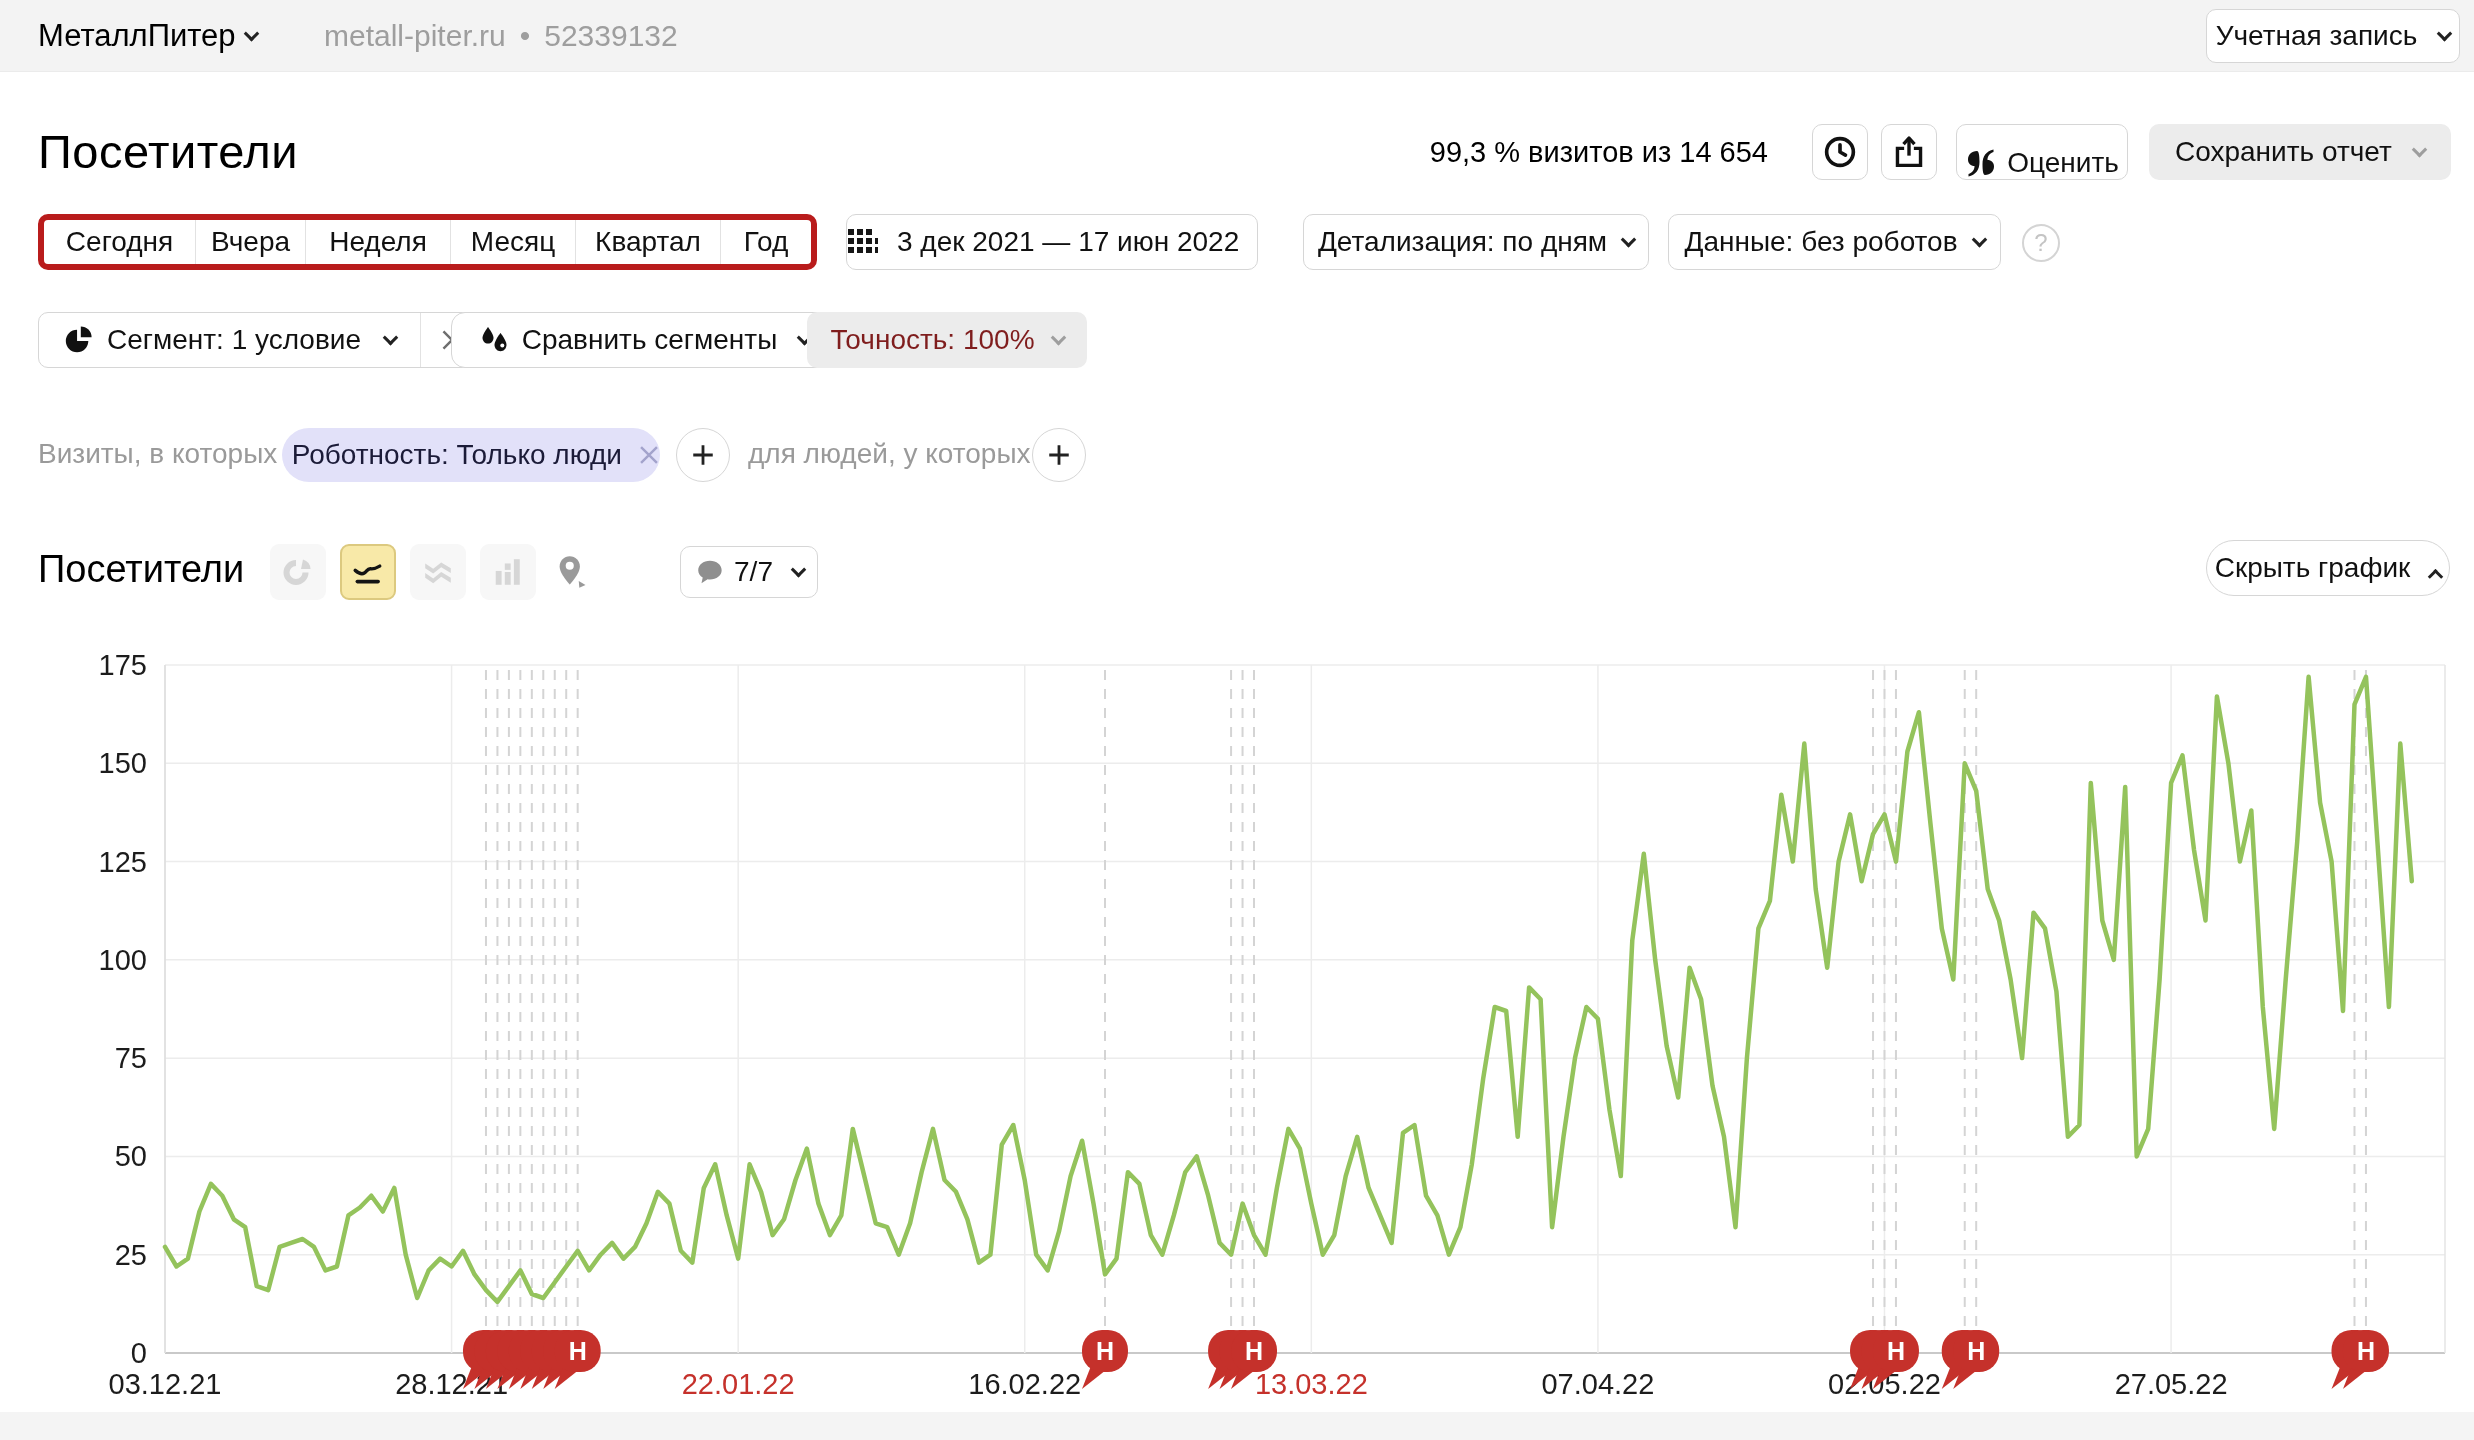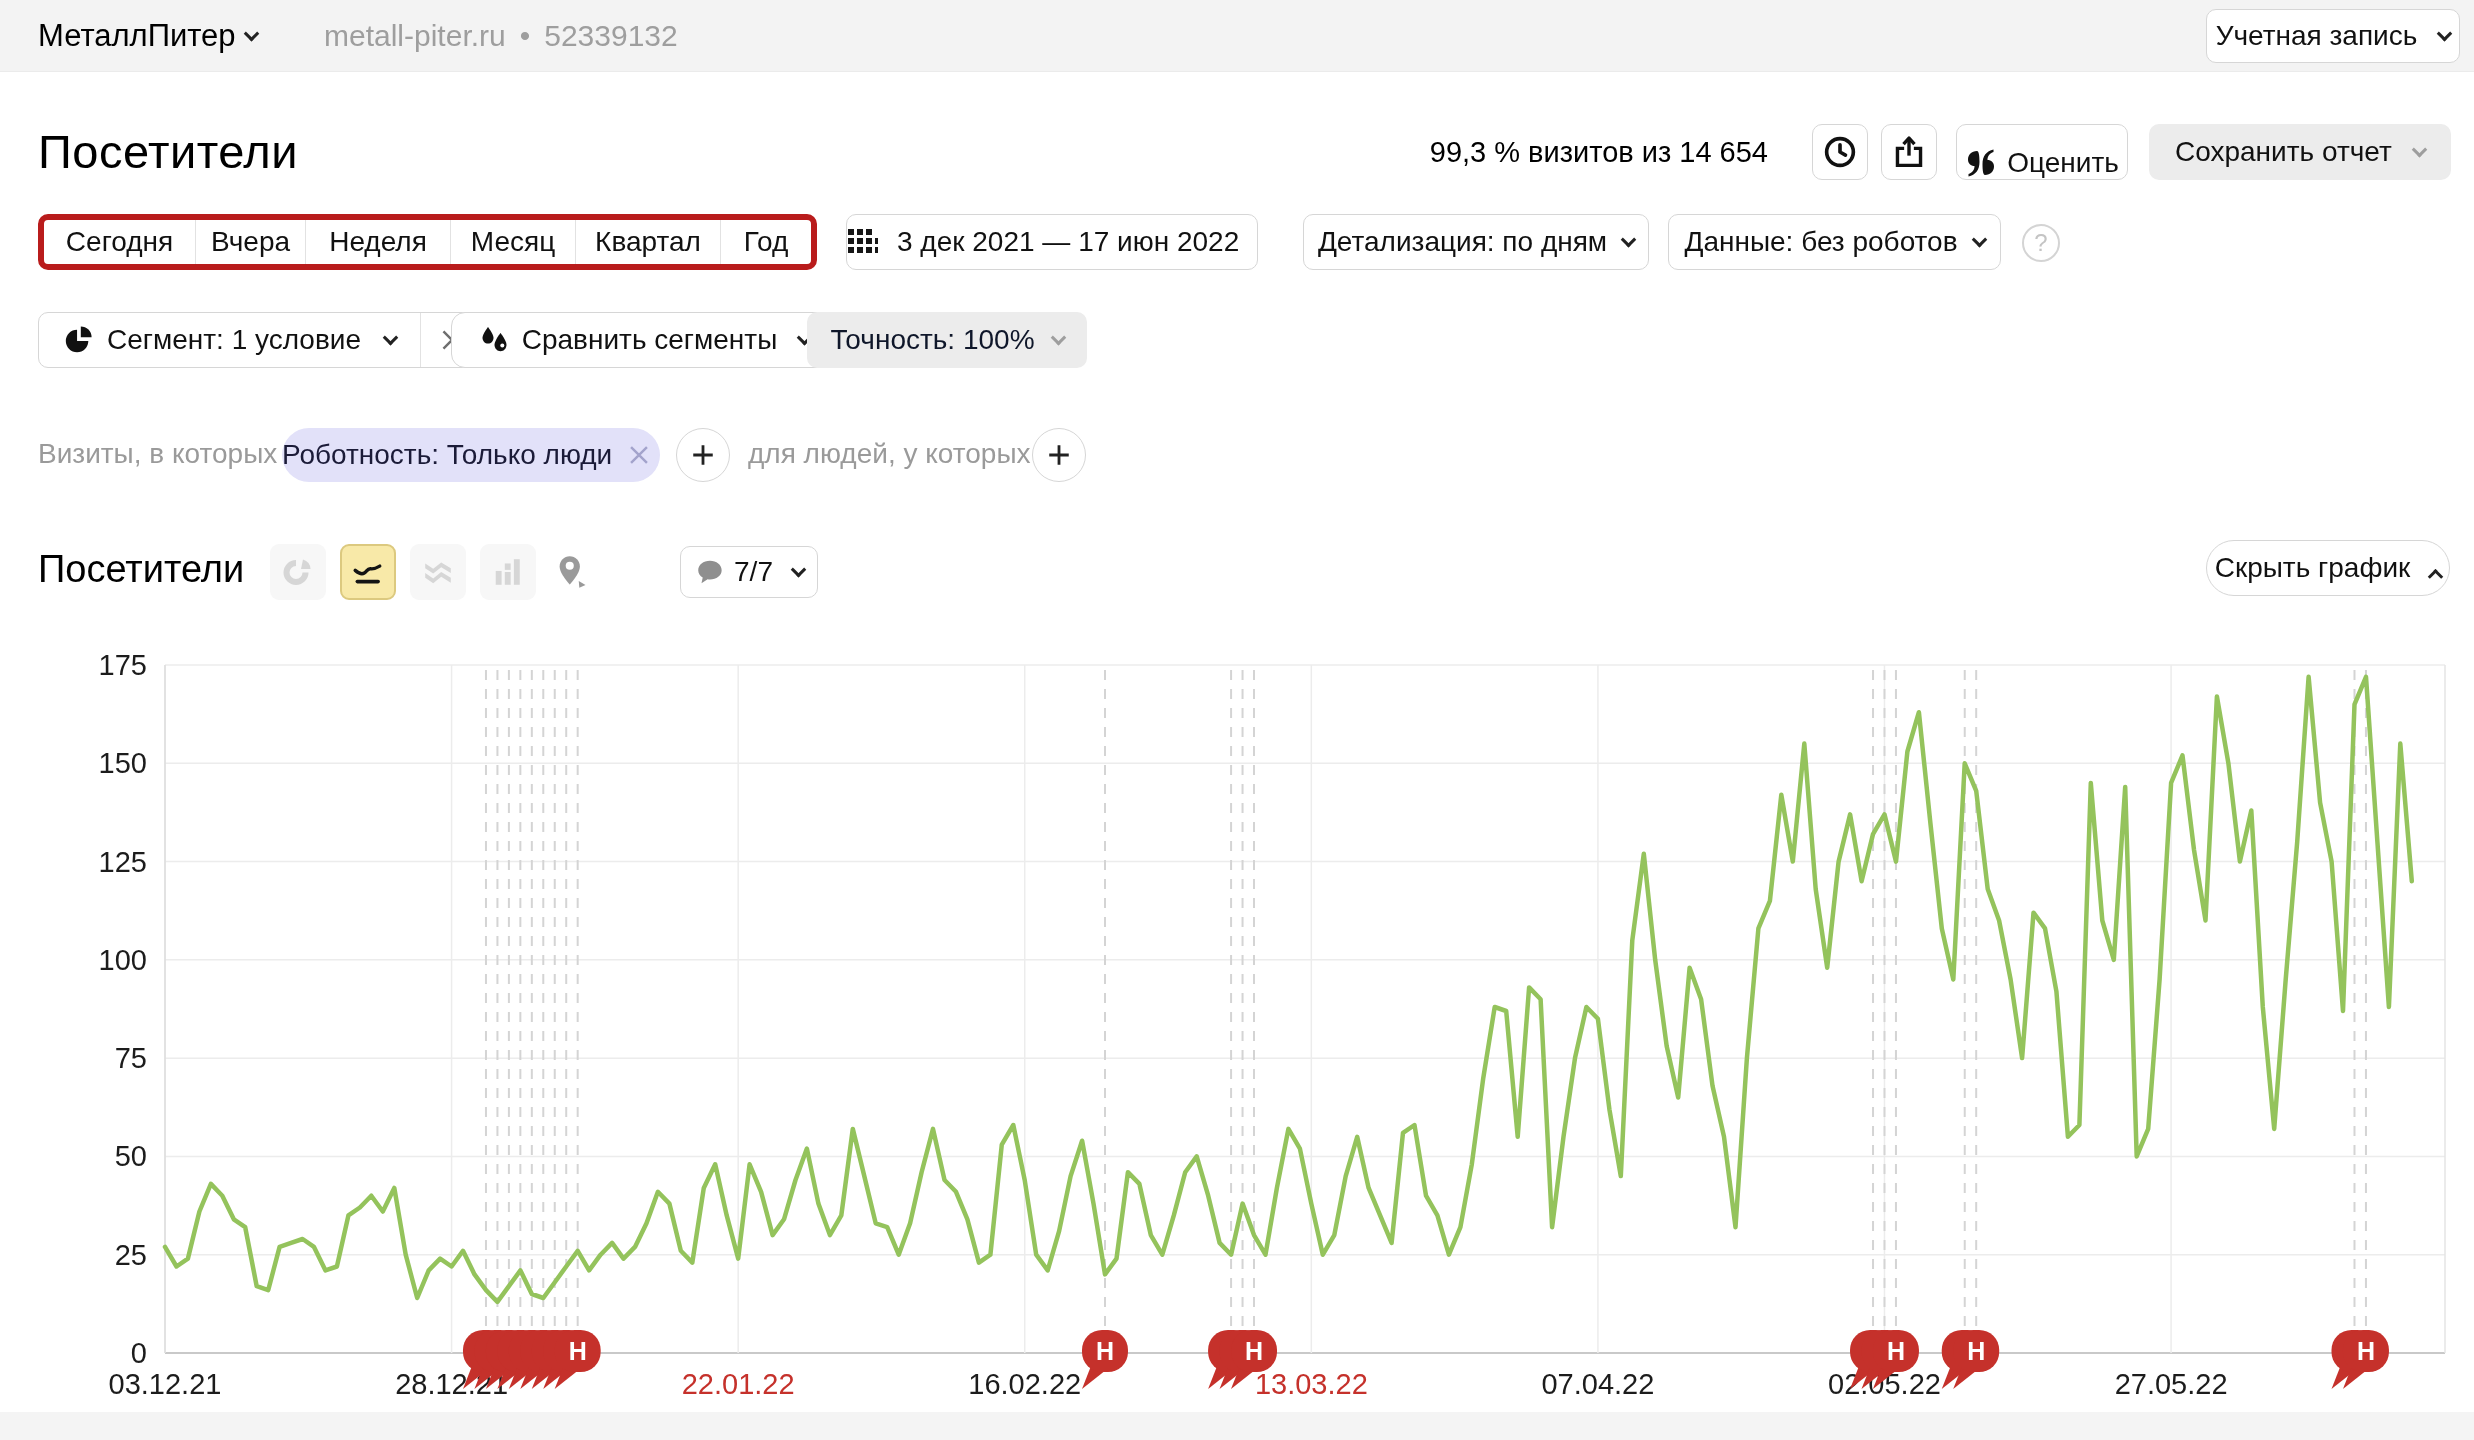--- a/index.html
+++ b/index.html
@@ -30,26 +30,26 @@
   .tab:last-child { border-right:none; }
   .date-btn { position:absolute; left:846px; top:214px; width:412px; height:56px; background:#fff; border:1px solid #d6d6d6; border-radius:10px; display:flex; align-items:center; justify-content:flex-start; gap:18px; font-size:28px; cursor:pointer; }
   .drop-btn { position:absolute; top:214px; height:56px; background:#fff; border:1px solid #d6d6d6; border-radius:10px; display:flex; align-items:center; justify-content:center; gap:6px; font-size:28px; cursor:pointer; }
   .help-circle { position:absolute; left:2022px; top:224px; width:38px; height:38px; border:2px solid #d4d4d4; border-radius:50%; display:flex; align-items:center; justify-content:center; font-size:24px; color:#c4c4c4; cursor:pointer; }
 
   
   .seg-group { position:absolute; left:38px; top:312px; height:56px; display:flex; background:#fff; border:1px solid #d6d6d6; border-radius:10px; overflow:hidden; }
   .seg-main { display:flex; align-items:center; gap:14px; padding:0 24px; font-size:28px; cursor:pointer; }
   .seg-close { width:62px; display:flex; align-items:center; justify-content:center; border-left:1px solid #e2e2e2; cursor:pointer; }
   .cmp-btn { position:absolute; left:451px; top:312px; width:388px; height:56px; background:#fff; border:1px solid #d6d6d6; border-radius:14px; display:flex; align-items:center; justify-content:center; gap:12px; font-size:28px; cursor:pointer; }
-  .acc-btn { position:absolute; left:807px; top:312px; width:280px; height:56px; background:#ececec; border-radius:10px; display:flex; align-items:center; justify-content:center; gap:8px; font-size:28px; color:#0f172a; cursor:pointer; }
+  .acc-btn { position:absolute; left:807px; top:312px; width:280px; height:56px; background:#ececec; border-radius:10px; display:flex; align-items:center; justify-content:center; gap:8px; font-size:28px; color:#7f1d1d; cursor:pointer; }
   .acc-btn .chev { border-color:#9e9e9e; }
 
   
   .row-label { position:absolute; top:428px; height:52px; display:flex; align-items:center; font-size:28px; color:#9a9a9a; }
-  .chip { position:absolute; left:282px; top:428px; width:378px; height:54px; background:#e2e1f9; border-radius:27px; display:flex; align-items:center; justify-content:flex-start; gap:16px; font-size:28px; color:#1b1b38; }
+  .chip { position:absolute; left:282px; top:428px; width:378px; height:54px; background:#e2e1f9; border-radius:27px; display:flex; align-items:center; justify-content:flex-end; gap:16px; font-size:28px; color:#1b1b38; }
   .plus-btn { position:absolute; top:428px; width:54px; height:54px; border:1px solid #d6d6d6; border-radius:50%; background:#fff; display:flex; align-items:center; justify-content:center; cursor:pointer; }
 
   
   .chart-title { position:absolute; left:38px; top:548px; font-size:38px; font-weight:400; color:#000; }
   .ctype { position:absolute; top:544px; width:56px; height:56px; border-radius:9px; background:#f7f7f7; display:flex; align-items:center; justify-content:center; cursor:pointer; }
   .ctype.active { background:#f8e9a8; border:2px solid #dcc97f; }
   .ctype.nobg { background:transparent; }
   .comments-btn { position:absolute; left:680px; top:546px; width:138px; height:52px; background:#fff; border:1px solid #d6d6d6; border-radius:10px; display:flex; align-items:center; justify-content:center; gap:10px; font-size:28px; cursor:pointer; }
   .hide-chart-btn { position:absolute; left:2206px; top:540px; width:244px; height:56px; border:1px solid #d6d6d6; border-radius:28px; background:#fff; display:flex; align-items:center; justify-content:center; gap:10px; font-size:28px; cursor:pointer; }
 

